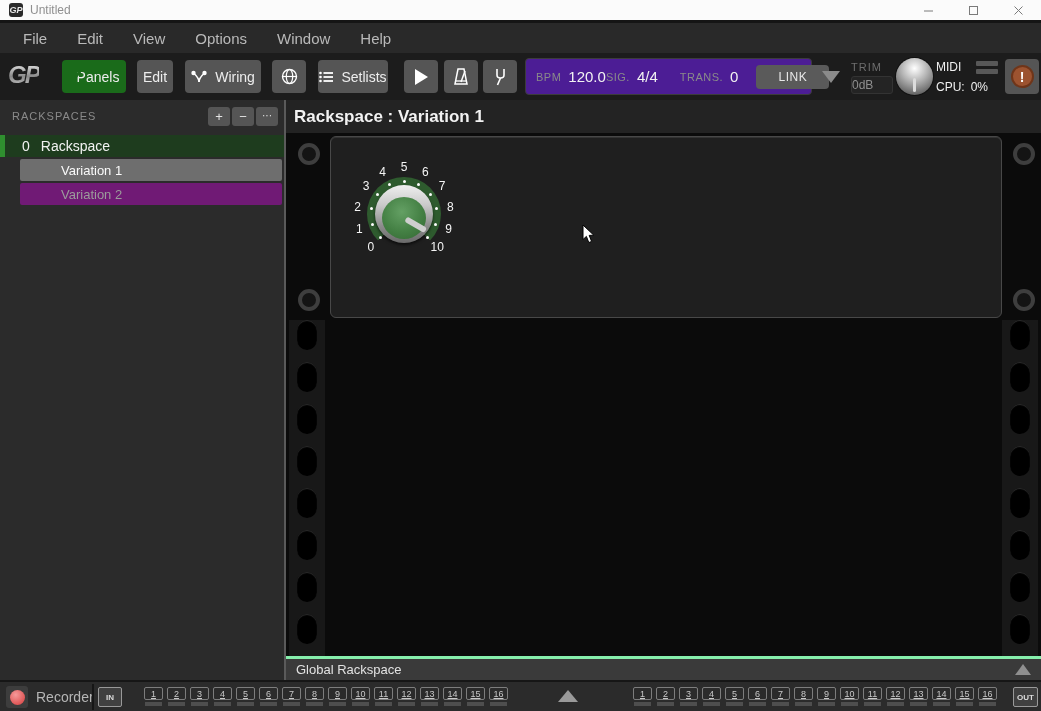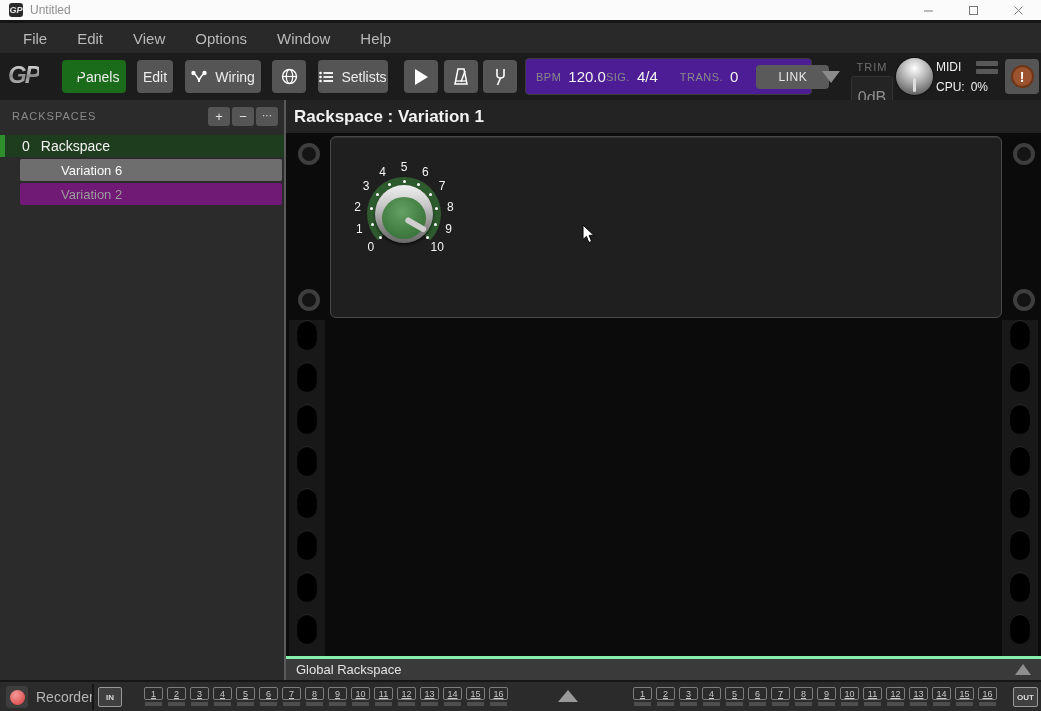--- a/index.html
+++ b/index.html
@@ -25,23 +25,23 @@
   .tb-btn { position:absolute; top:7px; height:33px; background:#555555; border-radius:4px; color:#ededed; font-size:14px; display:flex; align-items:center; justify-content:center; gap:8px; padding:0 12px; }
   .tb-btn.green { background:#1a6b1a; }
   .knob-glyph { width:13px; height:13px; border-radius:50%; background:#fdfdfd; position:relative; }
   .knob-glyph::after { content:""; position:absolute; left:5px; top:0; width:3px; height:7px; background:#1a6b1a; transform:rotate(40deg); transform-origin:bottom center; }
   .bpm-panel { position:absolute; left:525px; top:5px; width:287px; height:37px; background:#4c1d95; border:1px solid #3c3c3c; border-radius:4px; display:flex; align-items:center; padding:0 10px; }
   .bpm-panel .lab { color:#8a8a8a; font-size:11px; letter-spacing:.5px; }
   .bpm-panel .val { color:#f2f2f2; font-size:15px; margin-left:7px; }
   .link-btn { margin-left:18px; background:#5a5a5a; border-radius:4px; color:#e8e8e8; font-size:12px; padding:5px 22px; letter-spacing:.5px; }
   .dd-box { position:absolute; left:818px; top:5px; width:26px; height:37px; display:flex; align-items:center; justify-content:center; }
   .dd-box .tri { width:0; height:0; border-left:9px solid transparent; border-right:9px solid transparent; border-top:12px solid #8b8b8b; }
-  .trim-wrap { position:absolute; left:851px; top:8px; width:42px; text-align:center; }
+  .trim-wrap { position:absolute; left:851px; top:8px; width:42px; text-align:left; }
   .trim-lab { color:#6e6e6e; font-size:11px; letter-spacing:1px; }
-  .trim-val { margin-top:3px; background:#242424; border:1px solid #333; border-radius:3px; color:#8f8f8f; font-size:16px; padding:12px 0; }
+  .trim-val { margin-top:3px; background:#242424; border:1px solid #333; border-radius:3px; color:#8f8f8f; font-size:12px; padding:1px 0; }
   .trim-knob { position:absolute; left:896px; top:5px; width:37px; height:37px; border-radius:50%; background:radial-gradient(circle at 50% 28%, #ffffff, #b5b5b5 40%, #6f6f6f 75%, #3c3c3c); box-shadow:0 0 0 1px #111; }
   .trim-knob::after { content:""; position:absolute; left:17px; top:20px; width:3px; height:14px; background:#dcdcdc; border-radius:2px; }
   .midi-wrap { position:absolute; left:936px; top:7px; width:62px; }
   .midi-row { display:flex; align-items:center; justify-content:space-between; }
   .midi-lab { color:#f0f0f0; font-size:12px; }
   .midi-leds { display:flex; flex-direction:column; gap:3px; }
   .midi-led { width:22px; height:5px; background:#585858; border-radius:1px; }
   .cpu-row { margin-top:6px; color:#f0f0f0; font-size:12px; display:flex; gap:6px; }
   .panic-btn { position:absolute; left:1005px; top:6px; width:34px; height:35px; background:#555555; border-radius:4px; display:flex; align-items:center; justify-content:center; }
   .panic-circle { width:23px; height:23px; border-radius:50%; background:#9c5330; border:2px solid #6f3519; color:#fff; font-weight:bold; font-size:14px; display:flex; align-items:center; justify-content:center; }
@@ -258,21 +258,21 @@
         <span class="sb-btn">+</span>
         <span class="sb-btn">−</span>
         <span class="sb-btn" style="font-size:10px;">···</span>
       </span>
     </div>
     <div class="rackspace-row">
       <span class="idx">0</span>
       <span class="nm">Rackspace</span>
     </div>
     <div class="variation-row sel">
-      <span>Variation 6</span>
+      <span>Variation 1</span>
     </div>
     <div class="variation-row unsel">
       <span>Variation 2</span>
     </div>
   </div>
   <div class="vdivider"></div>
 
   <div class="main">
     <div class="main-title">Rackspace : Variation 1</div>
 

